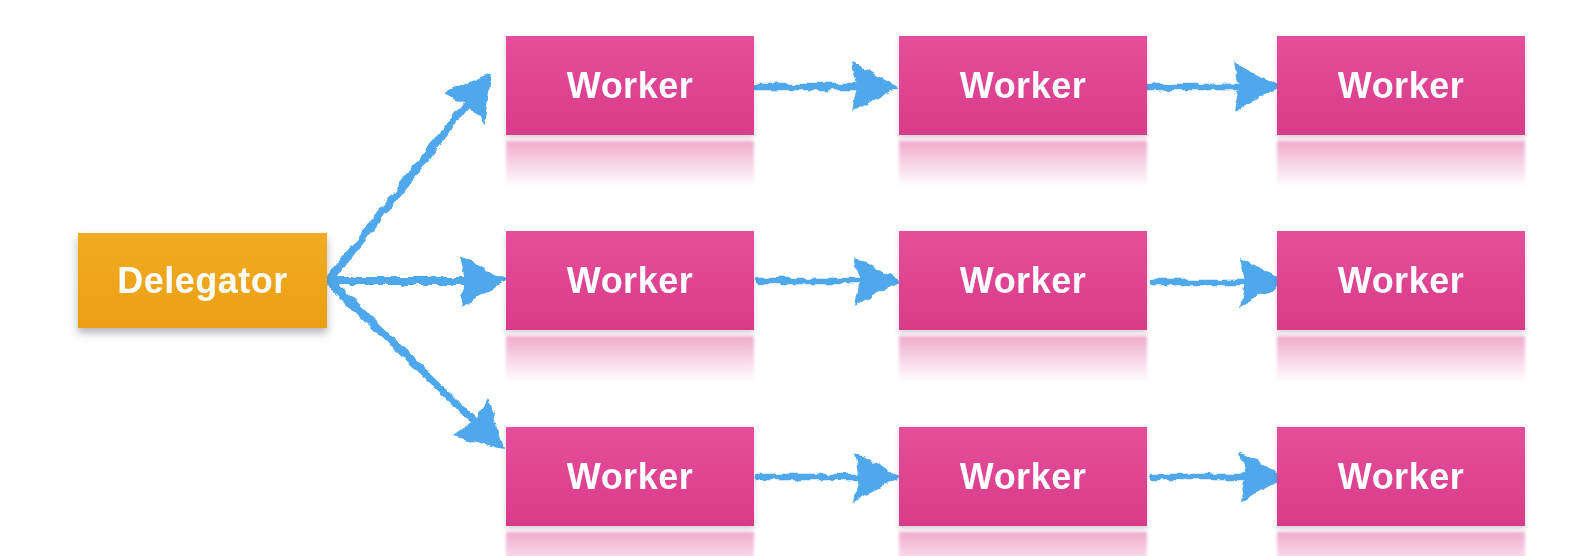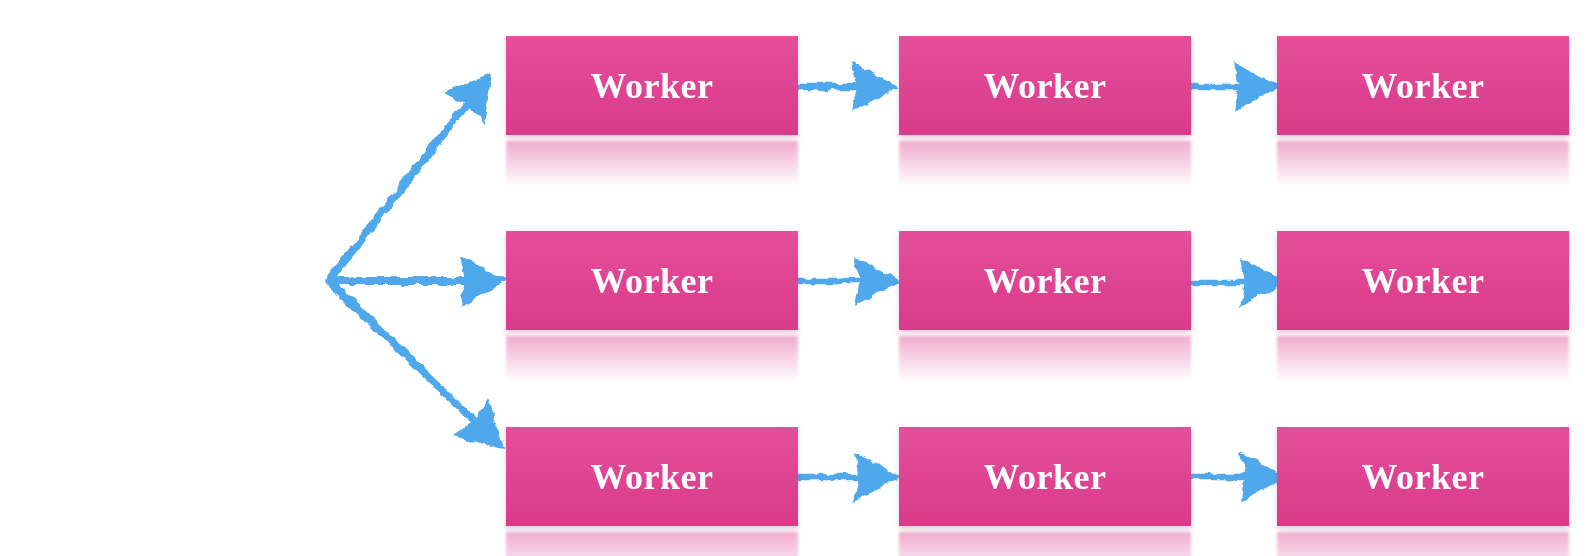--- a/index.html
+++ b/index.html
@@ -39,24 +39,23 @@
     font-size: 36px;
     letter-spacing: 0.5px;
   }
   .delegator {
     left: 78px; top: 233px;
     width: 249px; height: 95px;
     background: linear-gradient(to bottom, #F2AB22, #EBA014);
     box-shadow: 0 5px 8px rgba(90, 90, 100, 0.45);
   }
   .worker {
-    width: 292px; height: 99px;
+    width: 248px; height: 99px;
     background: linear-gradient(to bottom, #E64E9B, #D83B8A);
     box-shadow: 0 3px 5px rgba(120, 60, 100, 0.25);
-    font-family: Liberation Serif, serif;
   }
   .col0 { left: 506px; }
   .col1 { left: 899px; }
   .col2 { left: 1277px; }
   .row0 { top: 36px; }
   .row1 { top: 231px; }
   .row2 { top: 427px; }
 
   .reflection {
     position: absolute;
@@ -119,20 +118,23 @@
         <line class="arrow-shaft" x1="-142" y1="0" x2="-40" y2="0" stroke-width="6.5"></line>
         <path class="arrow-head" d="M0,0 L-46,-25 L-41,0 L-46,25 Z"></path>
       </g>
       <g transform="translate(1286,477)">
         <line class="arrow-shaft" x1="-134" y1="0" x2="-40" y2="0" stroke-width="6.5"></line>
         <path class="arrow-head" d="M0,0 L-46,-25 L-41,0 L-46,25 Z"></path>
       </g>
     </g>
   </svg>
 
+  <div class="node delegator">
+    <span class="node-label">Delegator</span>
+  </div>
 
   <div class="node worker row0 col0">
     <span class="node-label">Worker</span>
     <div class="reflection"></div>
   </div>
   <div class="node worker row0 col1">
     <span class="node-label">Worker</span>
     <div class="reflection"></div>
   </div>
   <div class="node worker row0 col2">

